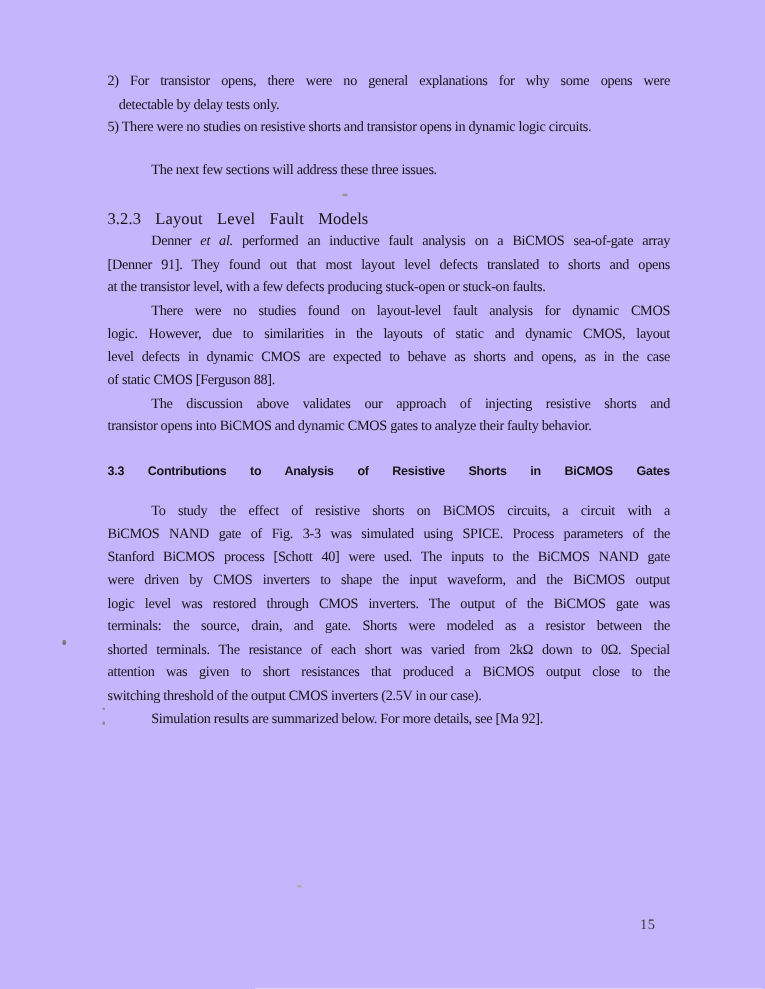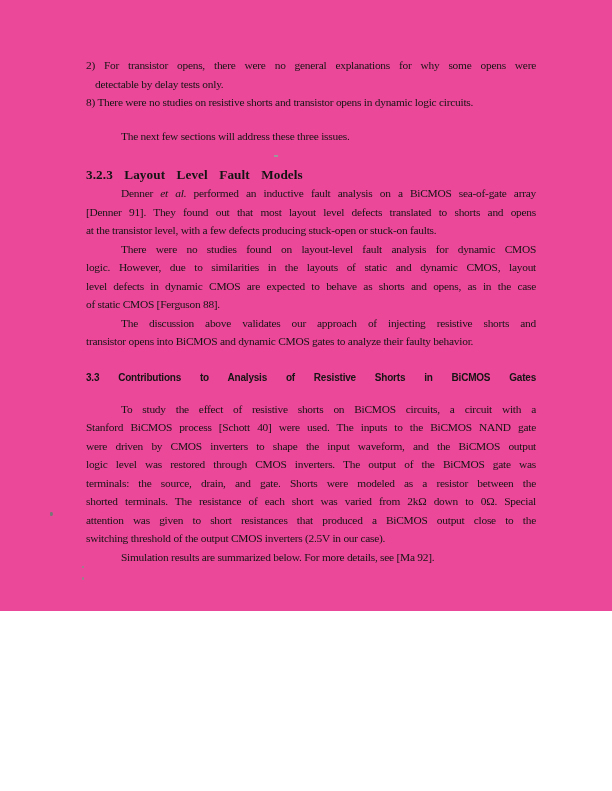--- a/index.html
+++ b/index.html
@@ -3,22 +3,22 @@
 <meta charset="utf-8">
 <style>
   html, body {
     margin: 0;
     padding: 0;
     background: #ffffff;
   }
   .page {
     position: relative;
     width: 612px;
-    height: 611px;
-    background: #ec4899;
+    height: 791px;
+    background: #c4b5fd;
     overflow: hidden;
     font-family: "Liberation Serif", "DejaVu Serif", serif;
     color: #141414;
   }
   .text-block {
     position: absolute;
     left: 86px;
     top: 56px;
     width: 450px;
   }
@@ -29,21 +29,21 @@
     height: 18.5px;
     text-align: justify;
     white-space: normal;
     overflow: visible;
   }
   .line.just {
     text-align-last: justify;
   }
   .line.h-serif {
     font-family: "Liberation Serif", "DejaVu Serif", serif;
-    font-weight: bold;
+    font-weight: normal;
     font-size: 13.2px;
     letter-spacing: 0.1px;
     word-spacing: 8px;
     line-height: 19px;
     height: 19px;
     text-align: center;
     text-align-last: left;
   }
   .line.h-sans {
     font-family: "Liberation Sans", "DejaVu Sans", sans-serif;
@@ -80,34 +80,35 @@
   .speck.mid     { left: 238px; top: 708px; width: 3px; height: 2px; background: #aaa; border-radius: 0; }
 </style>
 </head>
 <body>
 
 <div class="page">
 
   <div class="text-block">
       <div class="line body just">2) For transistor opens, there were no general explanations for why some opens were</div>
       <div class="line body" style="padding-left: 9px;">detectable by delay tests only.</div>
-      <div class="line body">8) There were no studies on resistive shorts and transistor opens in dynamic logic circuits.</div>
+      <div class="line body">5) There were no studies on resistive shorts and transistor opens in dynamic logic circuits.</div>
       <div class="line body" style="padding-left: 35px; margin-top: 15px;">The next few sections will address these three issues.</div>
       <div class="line h-serif" style="margin-top: 20px;">3.2.3 Layout Level Fault Models</div>
       <div class="line body just" style="padding-left: 35px;">Denner <i>et al.</i> performed an inductive fault analysis on a BiCMOS sea-of-gate array</div>
       <div class="line body just">[Denner 91].  They found out that most layout level defects translated to shorts and opens</div>
       <div class="line body">at the transistor level, with a few defects producing stuck-open or stuck-on faults.</div>
       <div class="line body just" style="padding-left: 35px;">There were no studies found on layout-level fault analysis for dynamic CMOS</div>
       <div class="line body just">logic.  However, due to similarities in the layouts of static and dynamic CMOS, layout</div>
       <div class="line body just">level defects in dynamic CMOS are expected to behave as shorts and opens, as in the case</div>
       <div class="line body">of static CMOS [Ferguson 88].</div>
       <div class="line body just" style="padding-left: 35px;">The discussion above validates our approach of injecting resistive shorts and</div>
       <div class="line body">transistor opens into BiCMOS and dynamic CMOS gates to analyze their faulty behavior.</div>
       <div class="line h-sans just" style="margin-top: 17px;">3.3 Contributions to Analysis of Resistive Shorts in BiCMOS Gates</div>
       <div class="line body just" style="padding-left: 35px; margin-top: 13px;">To study the effect of resistive shorts on BiCMOS circuits, a circuit with a</div>
+      <div class="line body just">BiCMOS NAND gate of Fig. 3-3 was simulated using SPICE.  Process parameters of the</div>
       <div class="line body just">Stanford BiCMOS process [Schott 40] were used.  The inputs to the BiCMOS NAND gate</div>
       <div class="line body just">were driven by CMOS inverters to shape the input waveform, and the BiCMOS output</div>
       <div class="line body just">logic level was restored through CMOS inverters.  The output of the BiCMOS gate was</div>
       <div class="line body just">terminals: the source, drain, and gate.  Shorts were modeled as a resistor between the</div>
       <div class="line body just">shorted terminals.  The resistance of each short was varied from 2kΩ down to 0Ω.  Special</div>
       <div class="line body just">attention was given to short resistances that produced a BiCMOS output close to the</div>
       <div class="line body">switching threshold of the output CMOS inverters (2.5V in our case).</div>
       <div class="line body" style="padding-left: 35px;">Simulation results are summarized below.  For more details, see [Ma 92].</div>
     </div>
 

